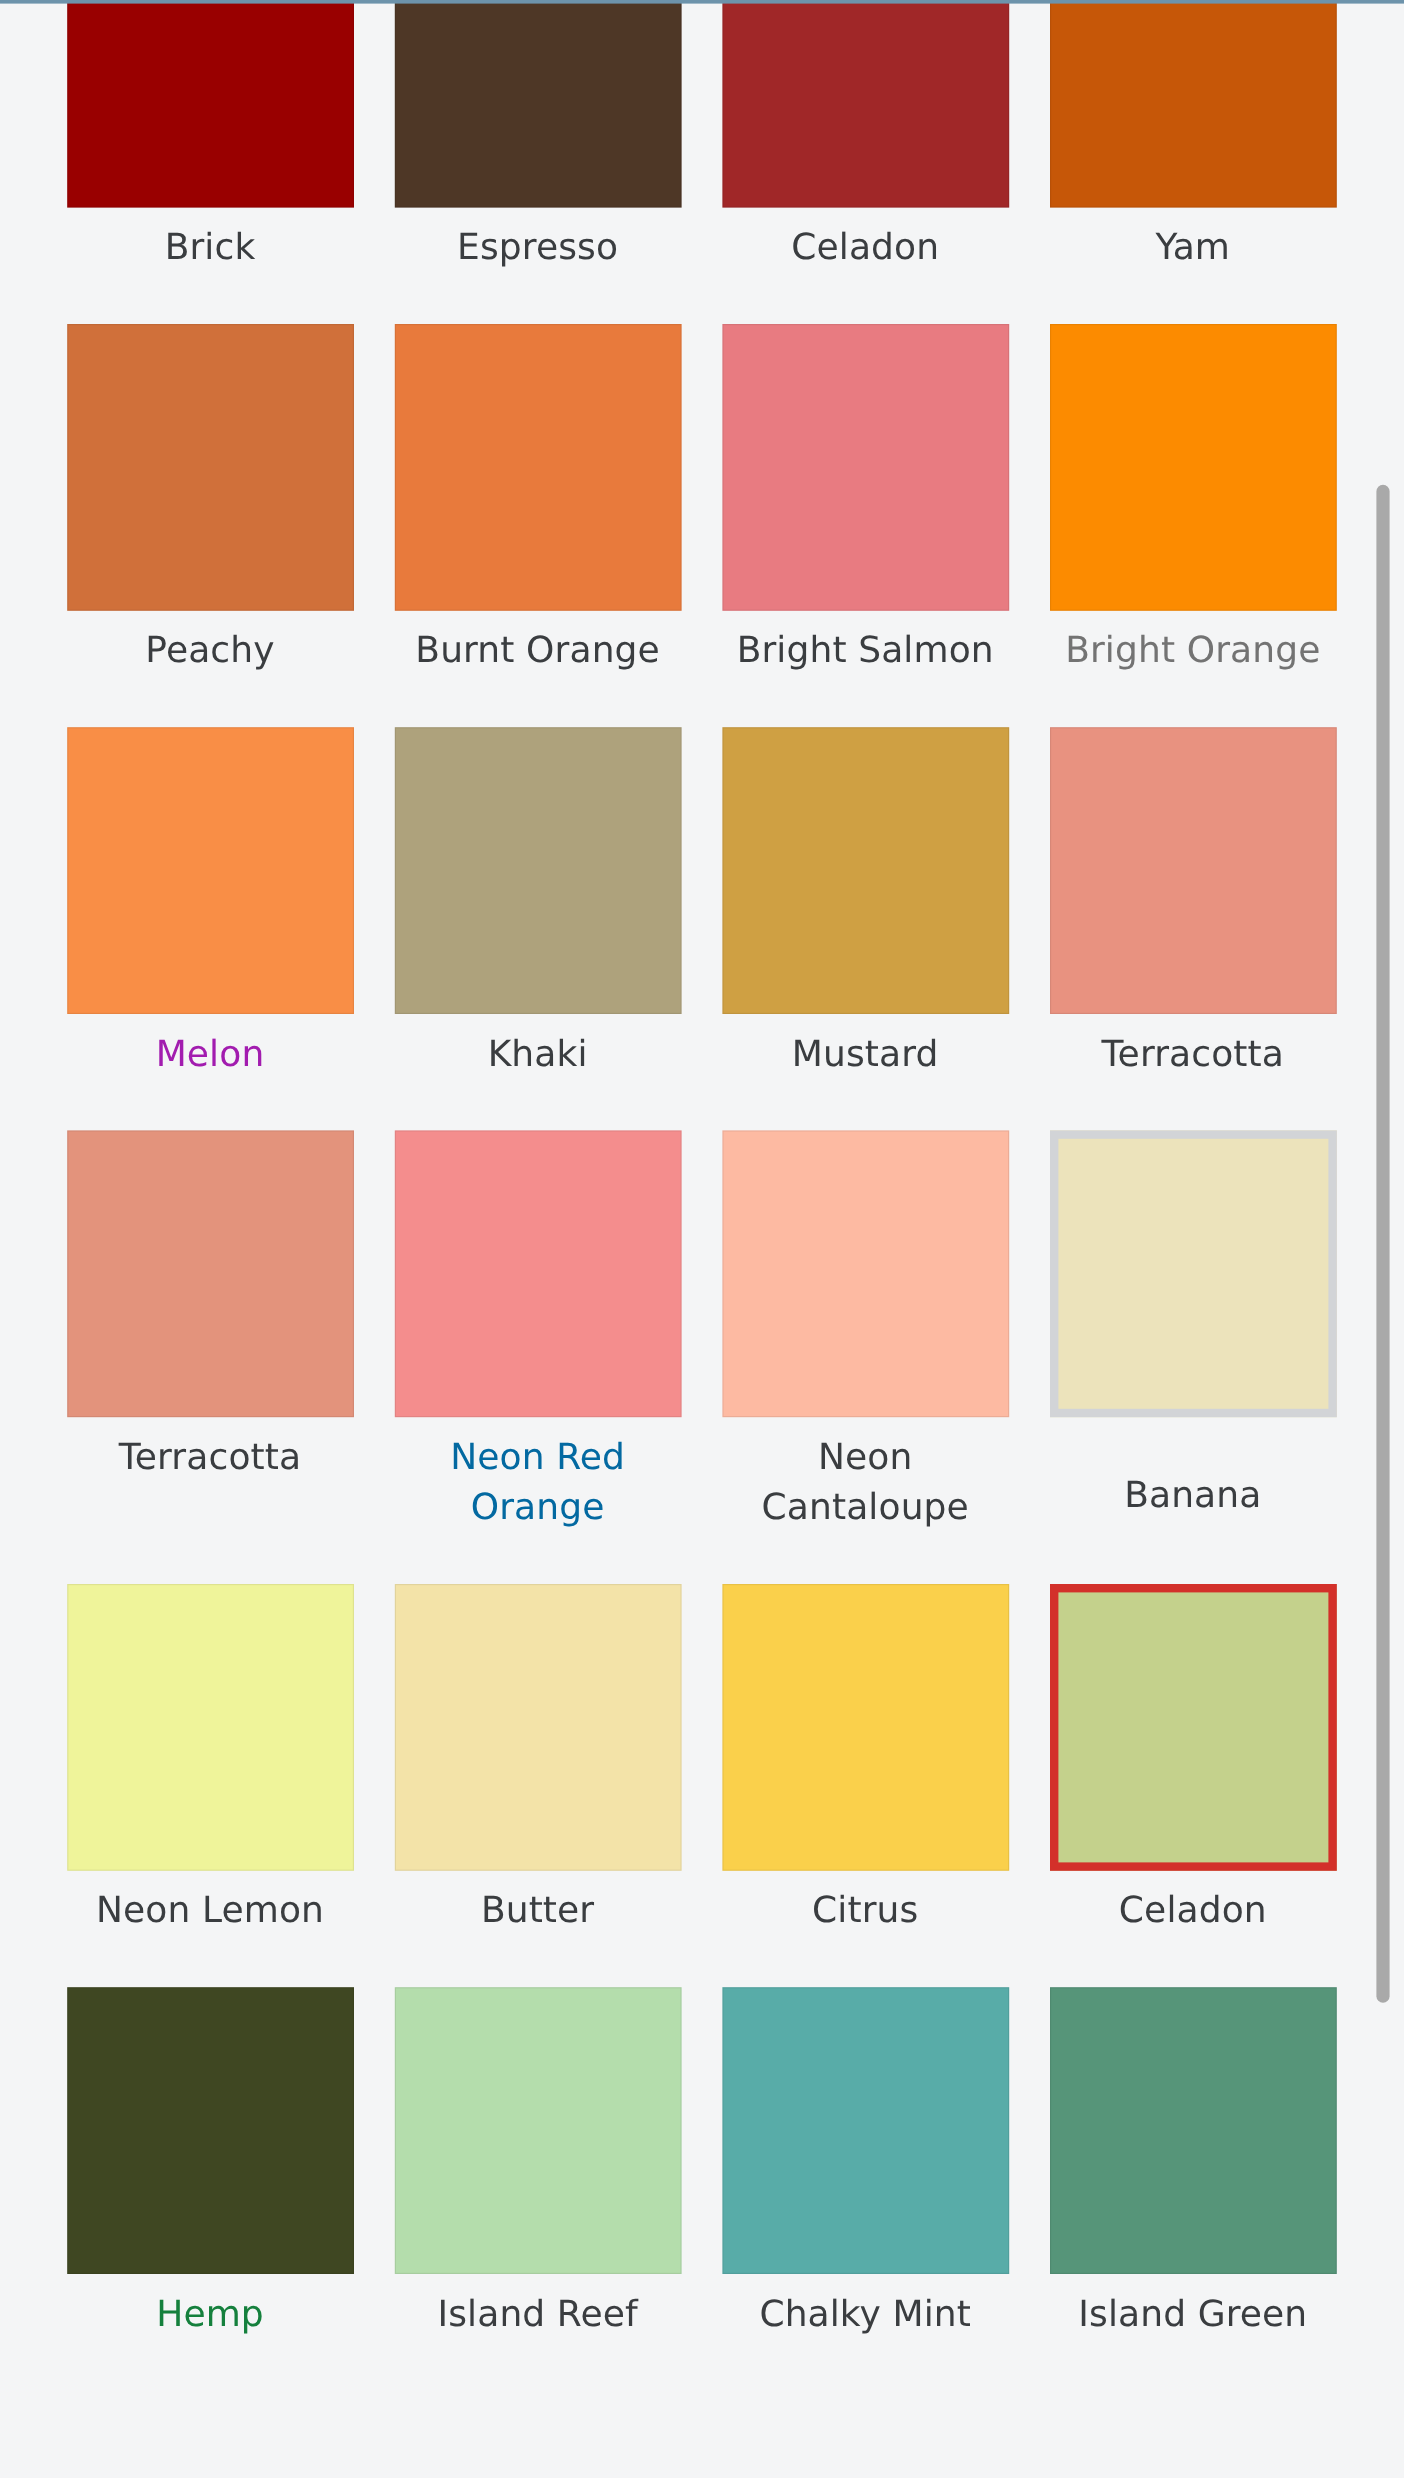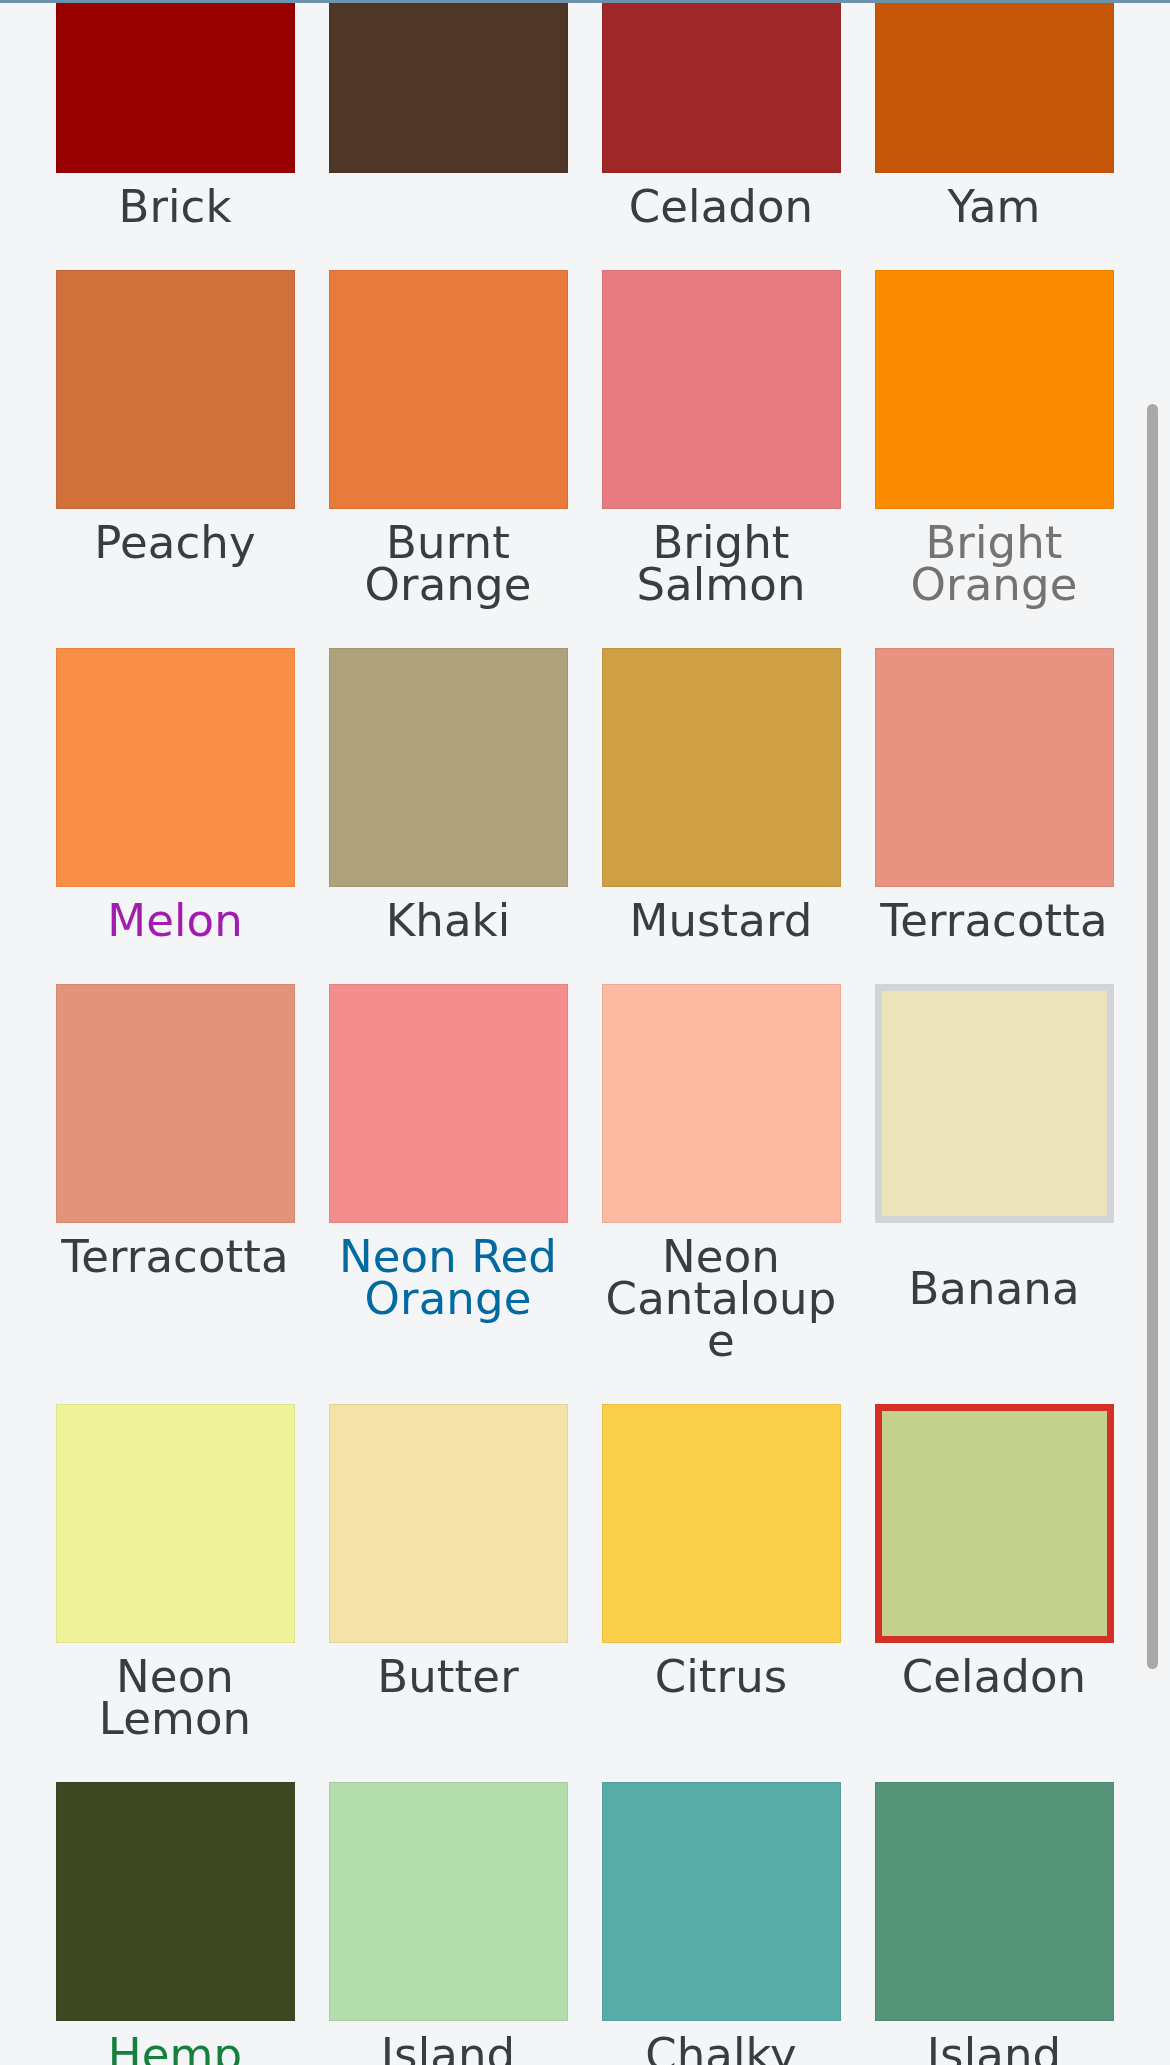--- a/index.html
+++ b/index.html
@@ -66,21 +66,21 @@
     border: 7px solid #d3302a;
   }
   .swatch-cell.has-outline .swatch-chip {
     border: 7px solid #d2d4d7;
   }
 
   .swatch-label {
     margin-top: 13px;
     width: 232px;
     text-align: center;
-    font-size: 45px;
+    font-size: 30px;
     line-height: 42px;
     color: #3a3d40;
     font-weight: 400;
     letter-spacing: 0.1px;
     word-wrap: break-word;
   }
 
   #vertical-scrollbar {
     position: absolute;
     top: 404px;
@@ -99,20 +99,21 @@
 
   <div id="top-edge-rule" style="background: rgb(109, 147, 171);"></div>
 
   <div id="swatch-grid">
       <div class="swatch-cell">
         <div class="swatch-chip" style="background: rgb(153, 0, 0);"></div>
         <div class="swatch-label" style="color: rgb(58, 61, 64);">Brick</div>
       </div>
       <div class="swatch-cell">
         <div class="swatch-chip" style="background: rgb(78, 55, 38);"></div>
+        <div class="swatch-label" style="color: rgb(58, 61, 64);">Espresso</div>
       </div>
       <div class="swatch-cell">
         <div class="swatch-chip" style="background: rgb(160, 39, 40);"></div>
         <div class="swatch-label" style="color: rgb(58, 61, 64);">Celadon</div>
       </div>
       <div class="swatch-cell">
         <div class="swatch-chip" style="background: rgb(198, 87, 8);"></div>
         <div class="swatch-label" style="color: rgb(58, 61, 64);">Yam</div>
       </div>
       <div class="swatch-cell">

